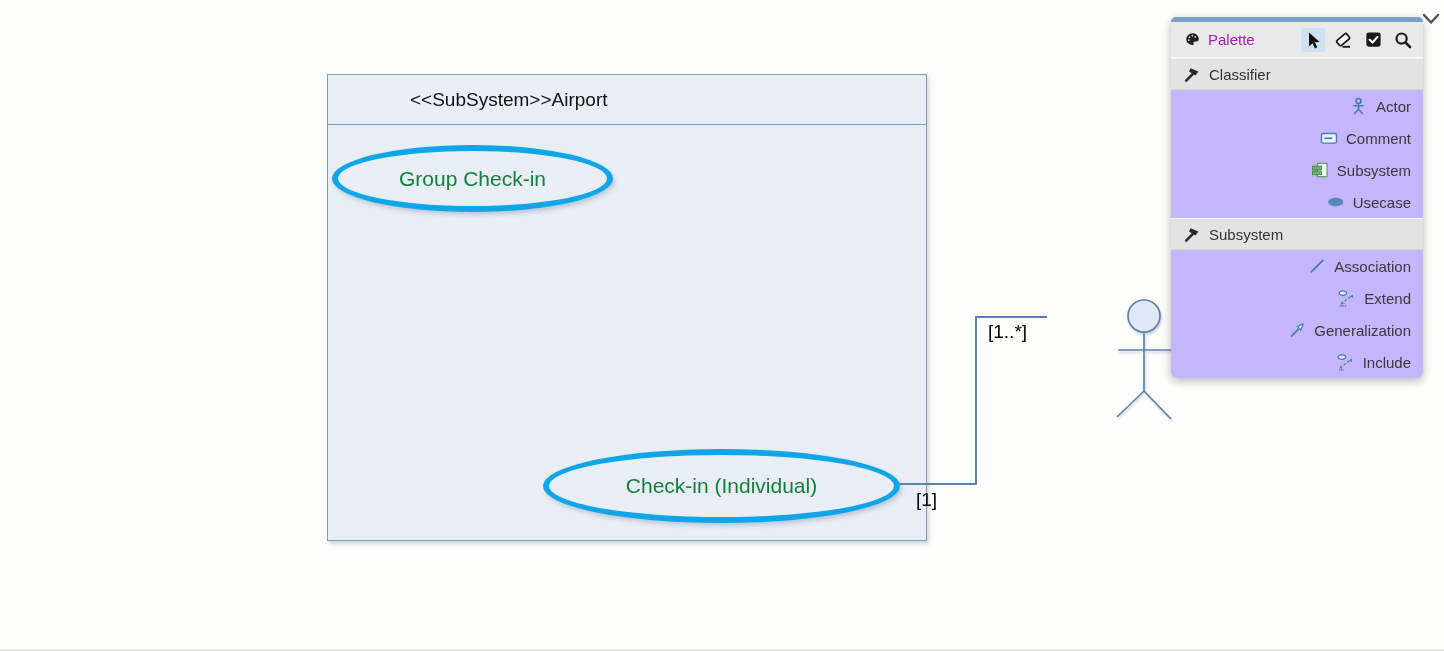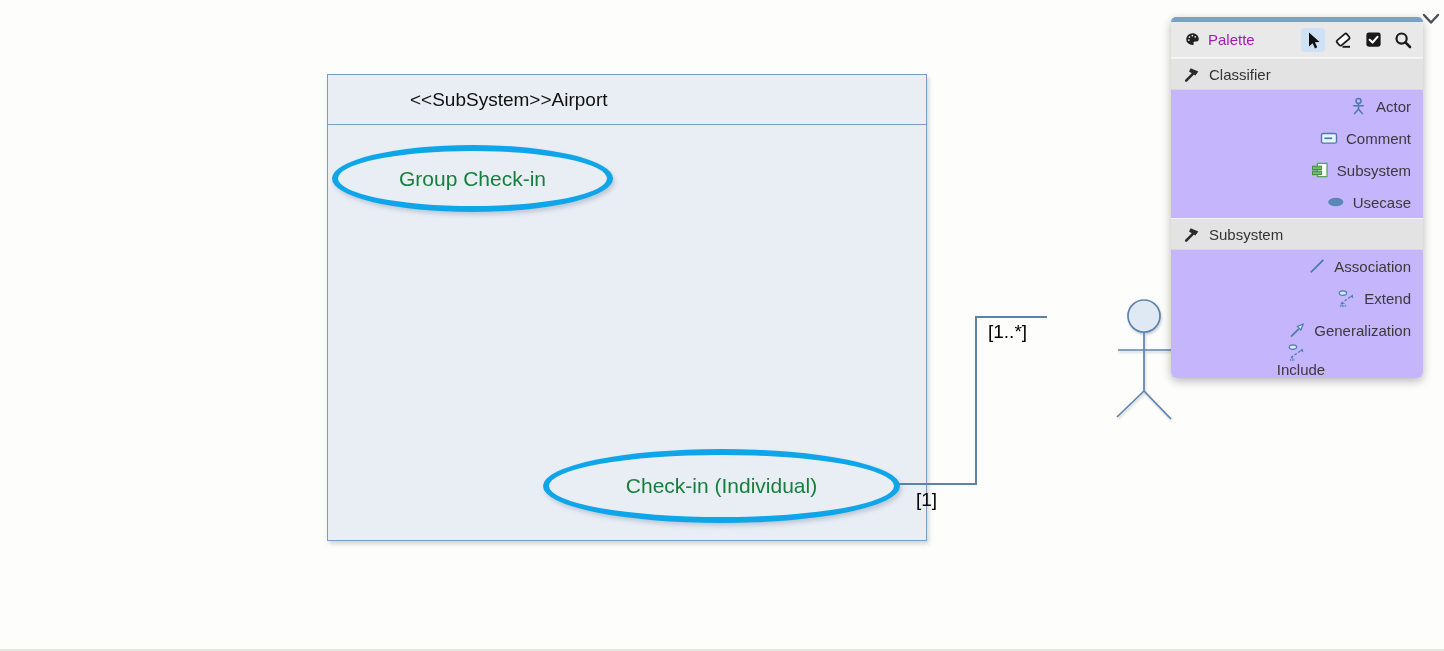--- a/index.html
+++ b/index.html
@@ -93,21 +93,21 @@
     display:flex; align-items:center; padding:0 12px;
     border-top:1px solid #f2f2f2; border-bottom:1px solid #d8d8d8;
     cursor:pointer;
   }
   .p-row {
     height:32px; background:#c4b5fd;
     display:flex; align-items:center; padding:0 12px;
     cursor:pointer;
     justify-content:flex-end;
   }
-  .p-row:last-child { border-radius:0 0 6px 6px;flex-direction:column; }
+  .p-row:last-child { border-radius:0 0 6px 6px; }
   .p-ic { width:18px; height:18px; flex:0 0 18px; display:flex; align-items:center; justify-content:center; }
   .p-lbl { font-size:15px; color:#3a3a3a; margin-left:8px; white-space:nowrap; }
   .p-group .p-lbl { color:#333; }
 </style>
 </head>
 <body>
 
 <div class="canvas">
 
   <div class="subsystem">

